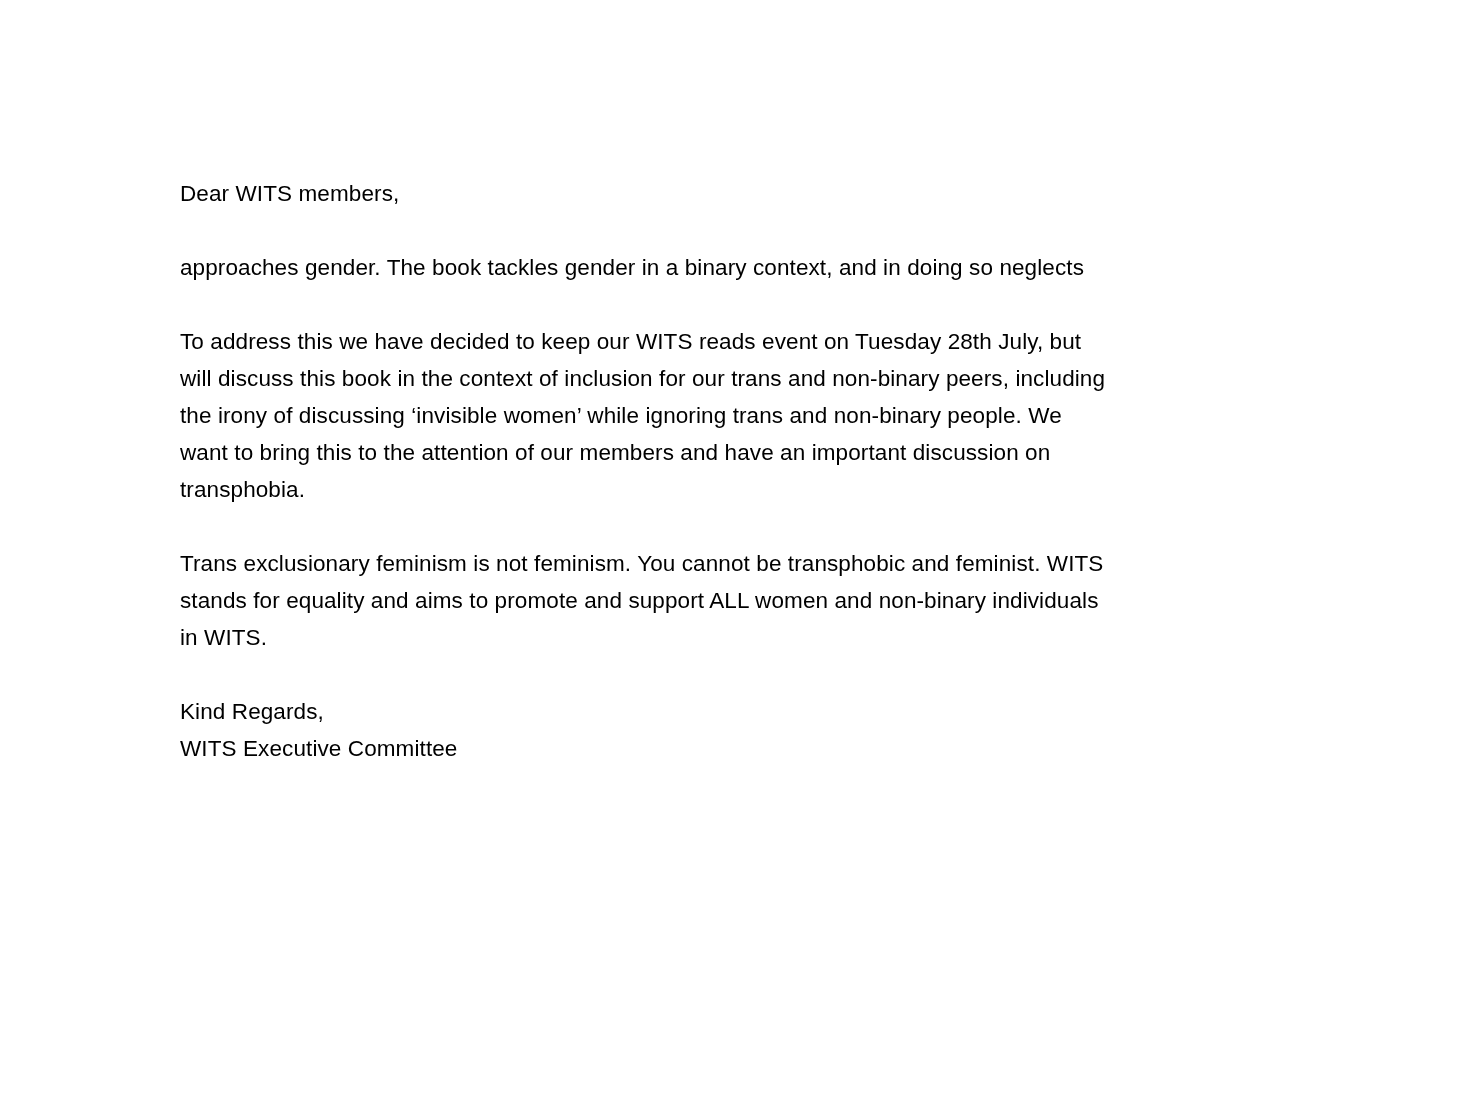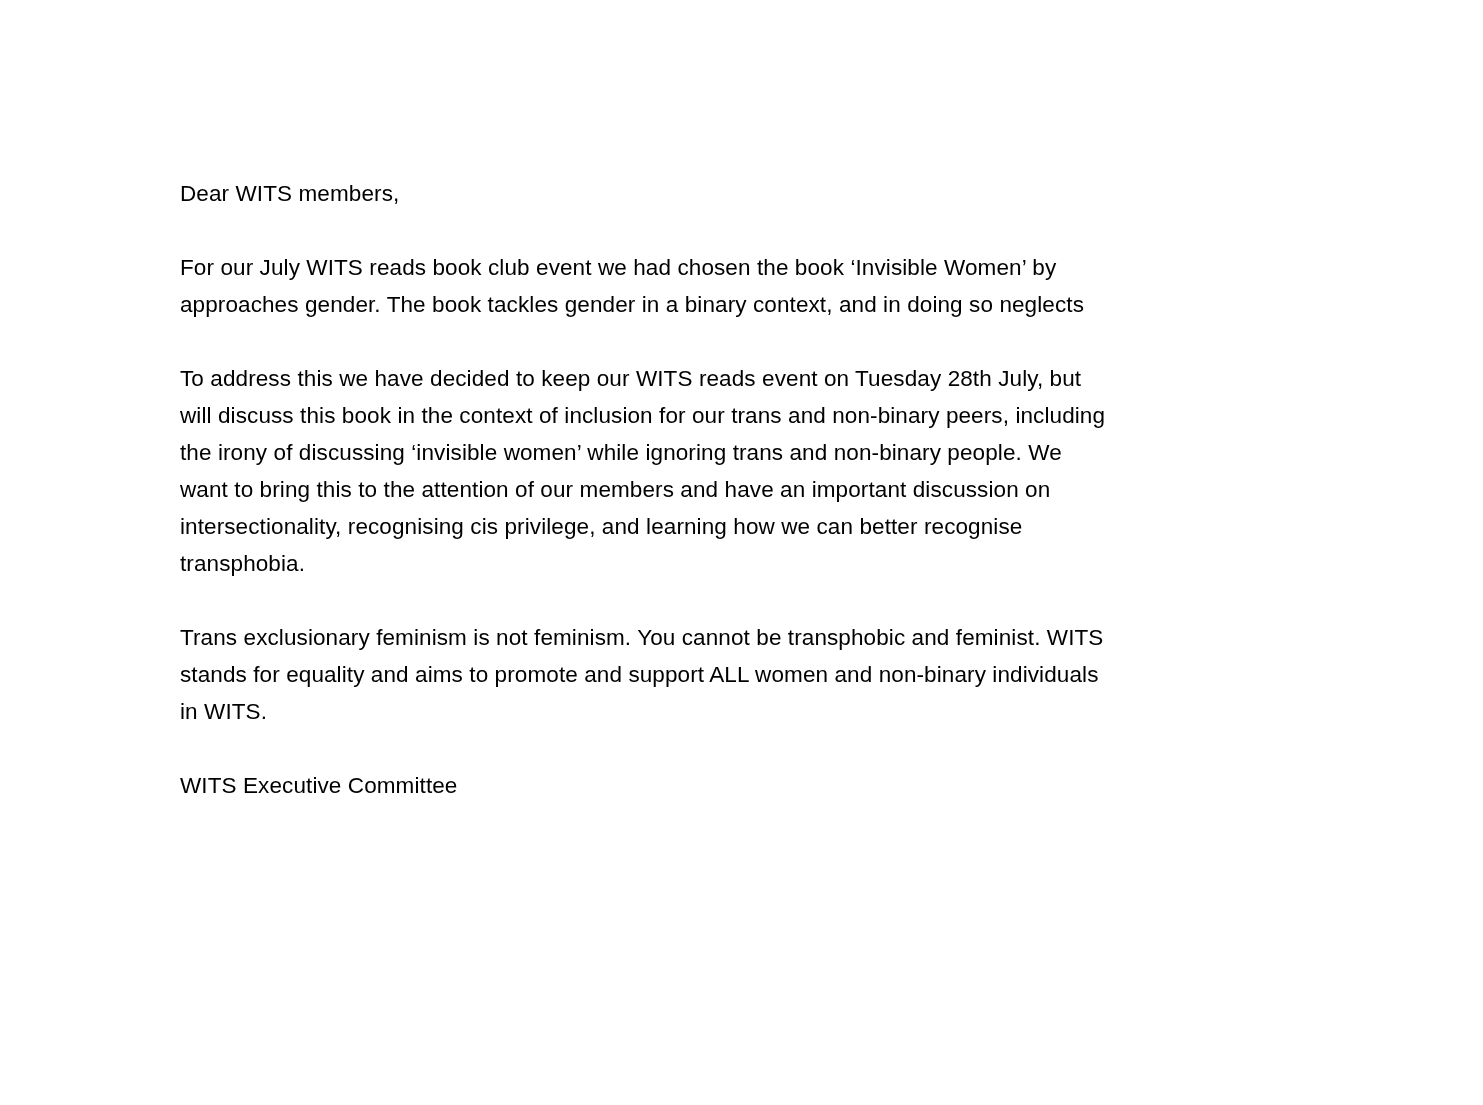--- a/index.html
+++ b/index.html
@@ -37,33 +37,32 @@
 </style>
 </head>
 <body>
 
 <div class="page">
   <div class="letter">
       <div class="paragraph">
         <div class="line">Dear WITS members,</div>
       </div>
       <div class="paragraph">
-        <div class="line">For our July WITS reads book club event we had chosen the book ‘Invisible Women’ by</div>
         <div class="line">approaches gender. The book tackles gender in a binary context, and in doing so neglects</div>
       </div>
       <div class="paragraph">
         <div class="line">To address this we have decided to keep our WITS reads event on Tuesday 28th July, but</div>
         <div class="line">will discuss this book in the context of inclusion for our trans and non-binary peers, including</div>
         <div class="line">the irony of discussing ‘invisible women’ while ignoring trans and non-binary people. We</div>
         <div class="line">want to bring this to the attention of our members and have an important discussion on</div>
-        <div class="line">intersectionality, recognising cis privilege, and learning how we can better recognise</div>
         <div class="line">transphobia.</div>
       </div>
       <div class="paragraph">
         <div class="line">Trans exclusionary feminism is not feminism. You cannot be transphobic and feminist. WITS</div>
         <div class="line">stands for equality and aims to promote and support ALL women and non-binary individuals</div>
         <div class="line">in WITS.</div>
       </div>
       <div class="paragraph">
+        <div class="line">Kind Regards,</div>
         <div class="line">WITS Executive Committee</div>
       </div>
     </div>
 </div>
 
 </body></html>

